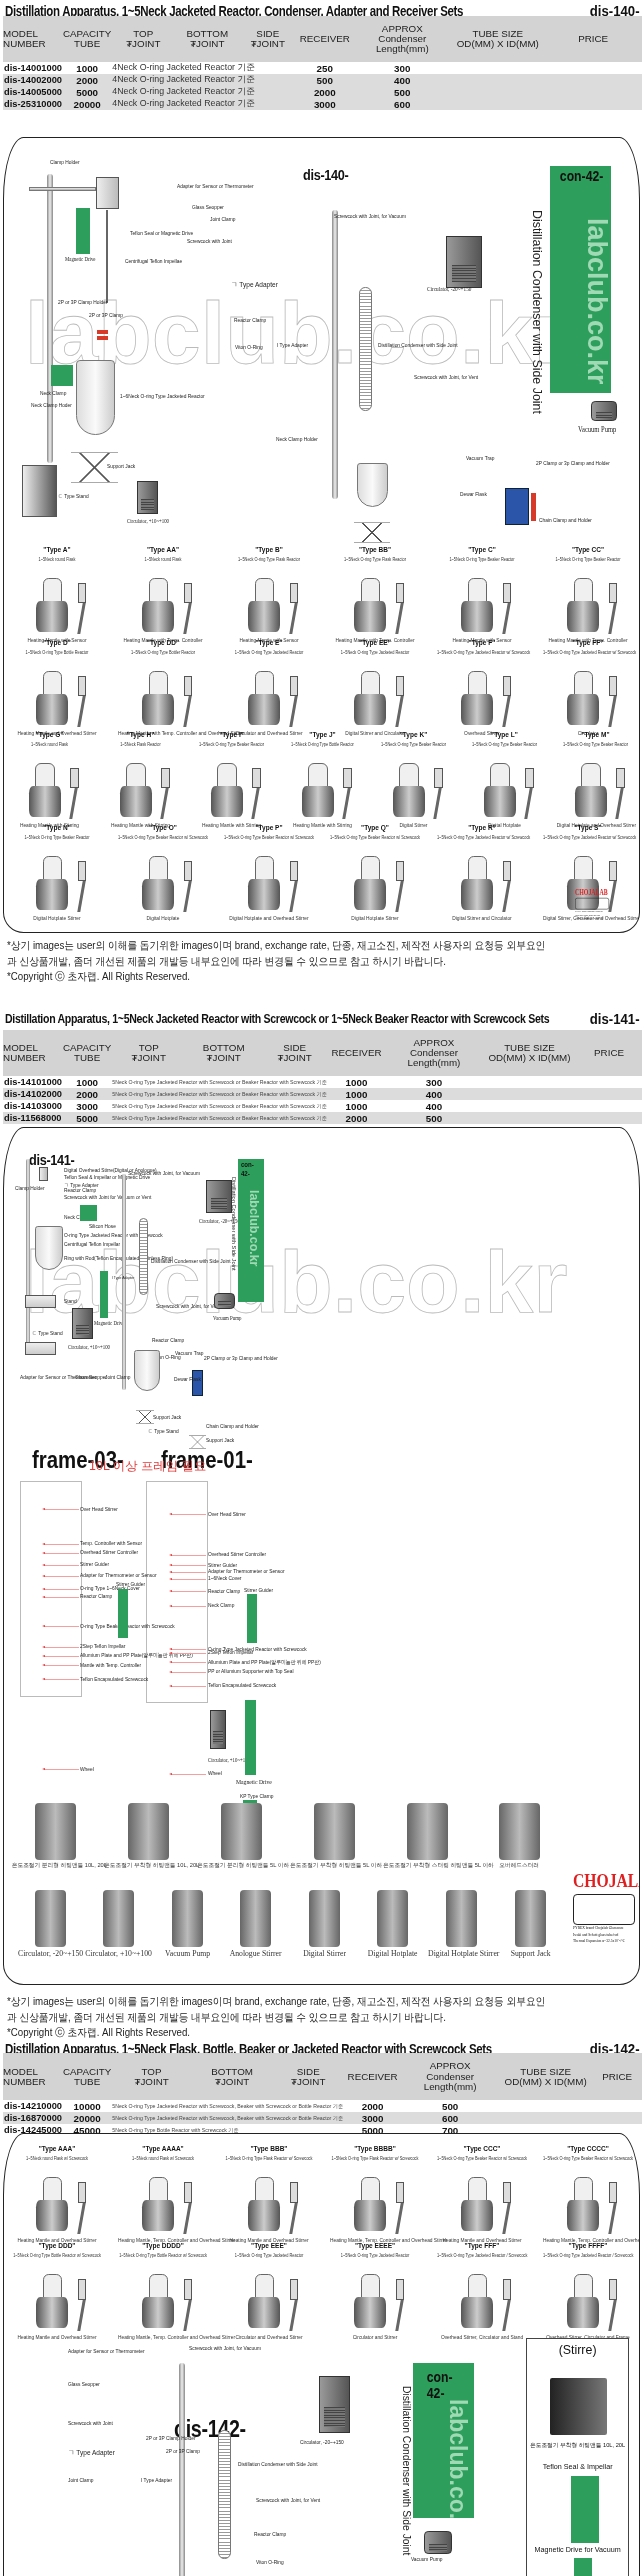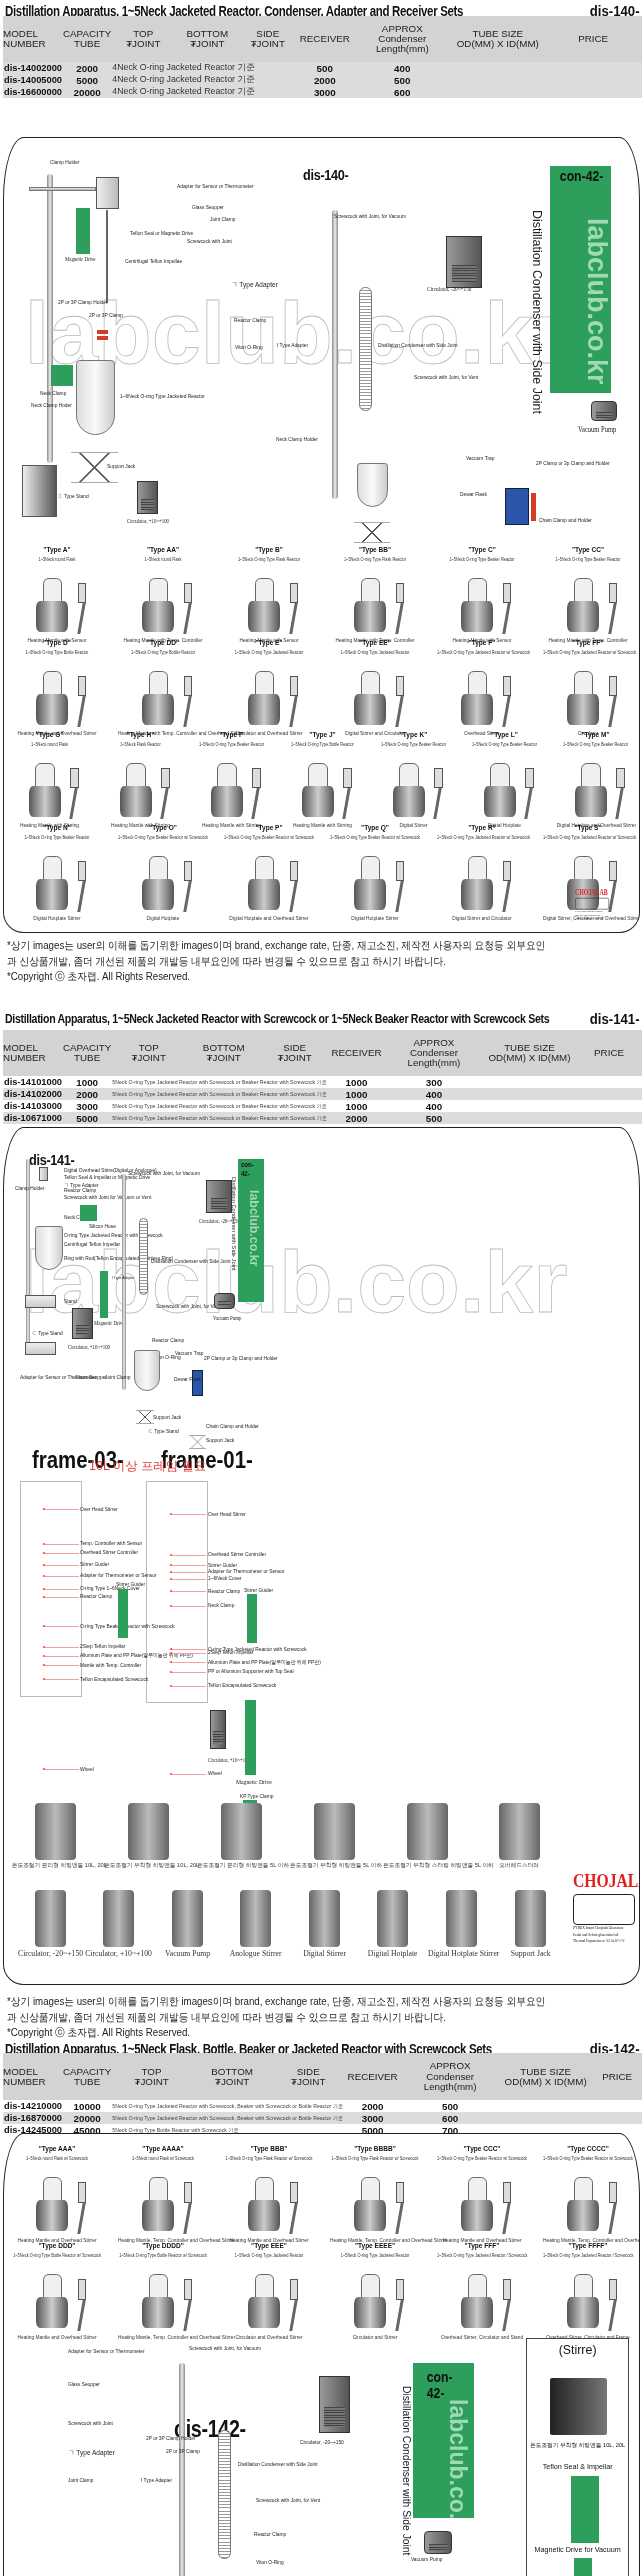--- a/index.html
+++ b/index.html
@@ -75,40 +75,49 @@
         <th style="width:64px"><span>TOP</span><br><span>₮JOINT</span></th>
         <th style="width:64px"><span>BOTTOM</span><br><span>₮JOINT</span></th>
         <th style="width:57px"><span>SIDE</span><br><span>₮JOINT</span></th>
         <th style="width:57px">RECEIVER</th>
         <th style="width:98px"><span>APPROX</span><br><span>Condenser Length(mm)</span></th>
         <th style="width:93px"><span>TUBE SIZE</span><br><span>OD(MM) X ID(MM)</span></th>
         <th>PRICE</th>
       </tr>
     </thead>
     <tbody id="tbody-0">
+        <tr>
+          <td class="m">dis-14001000</td>
+          <td class="c">1000</td>
+          <td class="d" colspan="3">4Neck O-ring Jacketed Reactor 기준</td>
+          <td class="r">250</td>
+          <td class="l">300</td>
+          <td></td>
+          <td></td>
+        </tr>
         <tr class="alt">
           <td class="m">dis-14002000</td>
           <td class="c">2000</td>
           <td class="d" colspan="3">4Neck O-ring Jacketed Reactor 기준</td>
           <td class="r">500</td>
           <td class="l">400</td>
           <td></td>
           <td></td>
         </tr>
         <tr class="alt">
           <td class="m">dis-14005000</td>
           <td class="c">5000</td>
           <td class="d" colspan="3">4Neck O-ring Jacketed Reactor 기준</td>
           <td class="r">2000</td>
           <td class="l">500</td>
           <td></td>
           <td></td>
         </tr>
         <tr class="alt">
-          <td class="m">dis-16600000</td>
+          <td class="m">dis-25310000</td>
           <td class="c">20000</td>
           <td class="d" colspan="3">4Neck O-ring Jacketed Reactor 기준</td>
           <td class="r">3000</td>
           <td class="l">600</td>
           <td></td>
           <td></td>
         </tr>
       </tbody>
   </table>
 
@@ -511,21 +520,21 @@
         <tr>
           <td class="m">dis-14103000</td>
           <td class="c">3000</td>
           <td class="ds" colspan="3">5Neck O-ring Type Jacketed Reactor with Screwcock or Beaker Reactor with Screwcock 기준</td>
           <td class="r">1000</td>
           <td class="l">400</td>
           <td></td>
           <td></td>
         </tr>
         <tr class="alt">
-          <td class="m">dis-10671000</td>
+          <td class="m">dis-11568000</td>
           <td class="c">5000</td>
           <td class="ds" colspan="3">5Neck O-ring Type Jacketed Reactor with Screwcock or Beaker Reactor with Screwcock 기준</td>
           <td class="r">2000</td>
           <td class="l">500</td>
           <td></td>
           <td></td>
         </tr>
       </tbody>
   </table>
 

